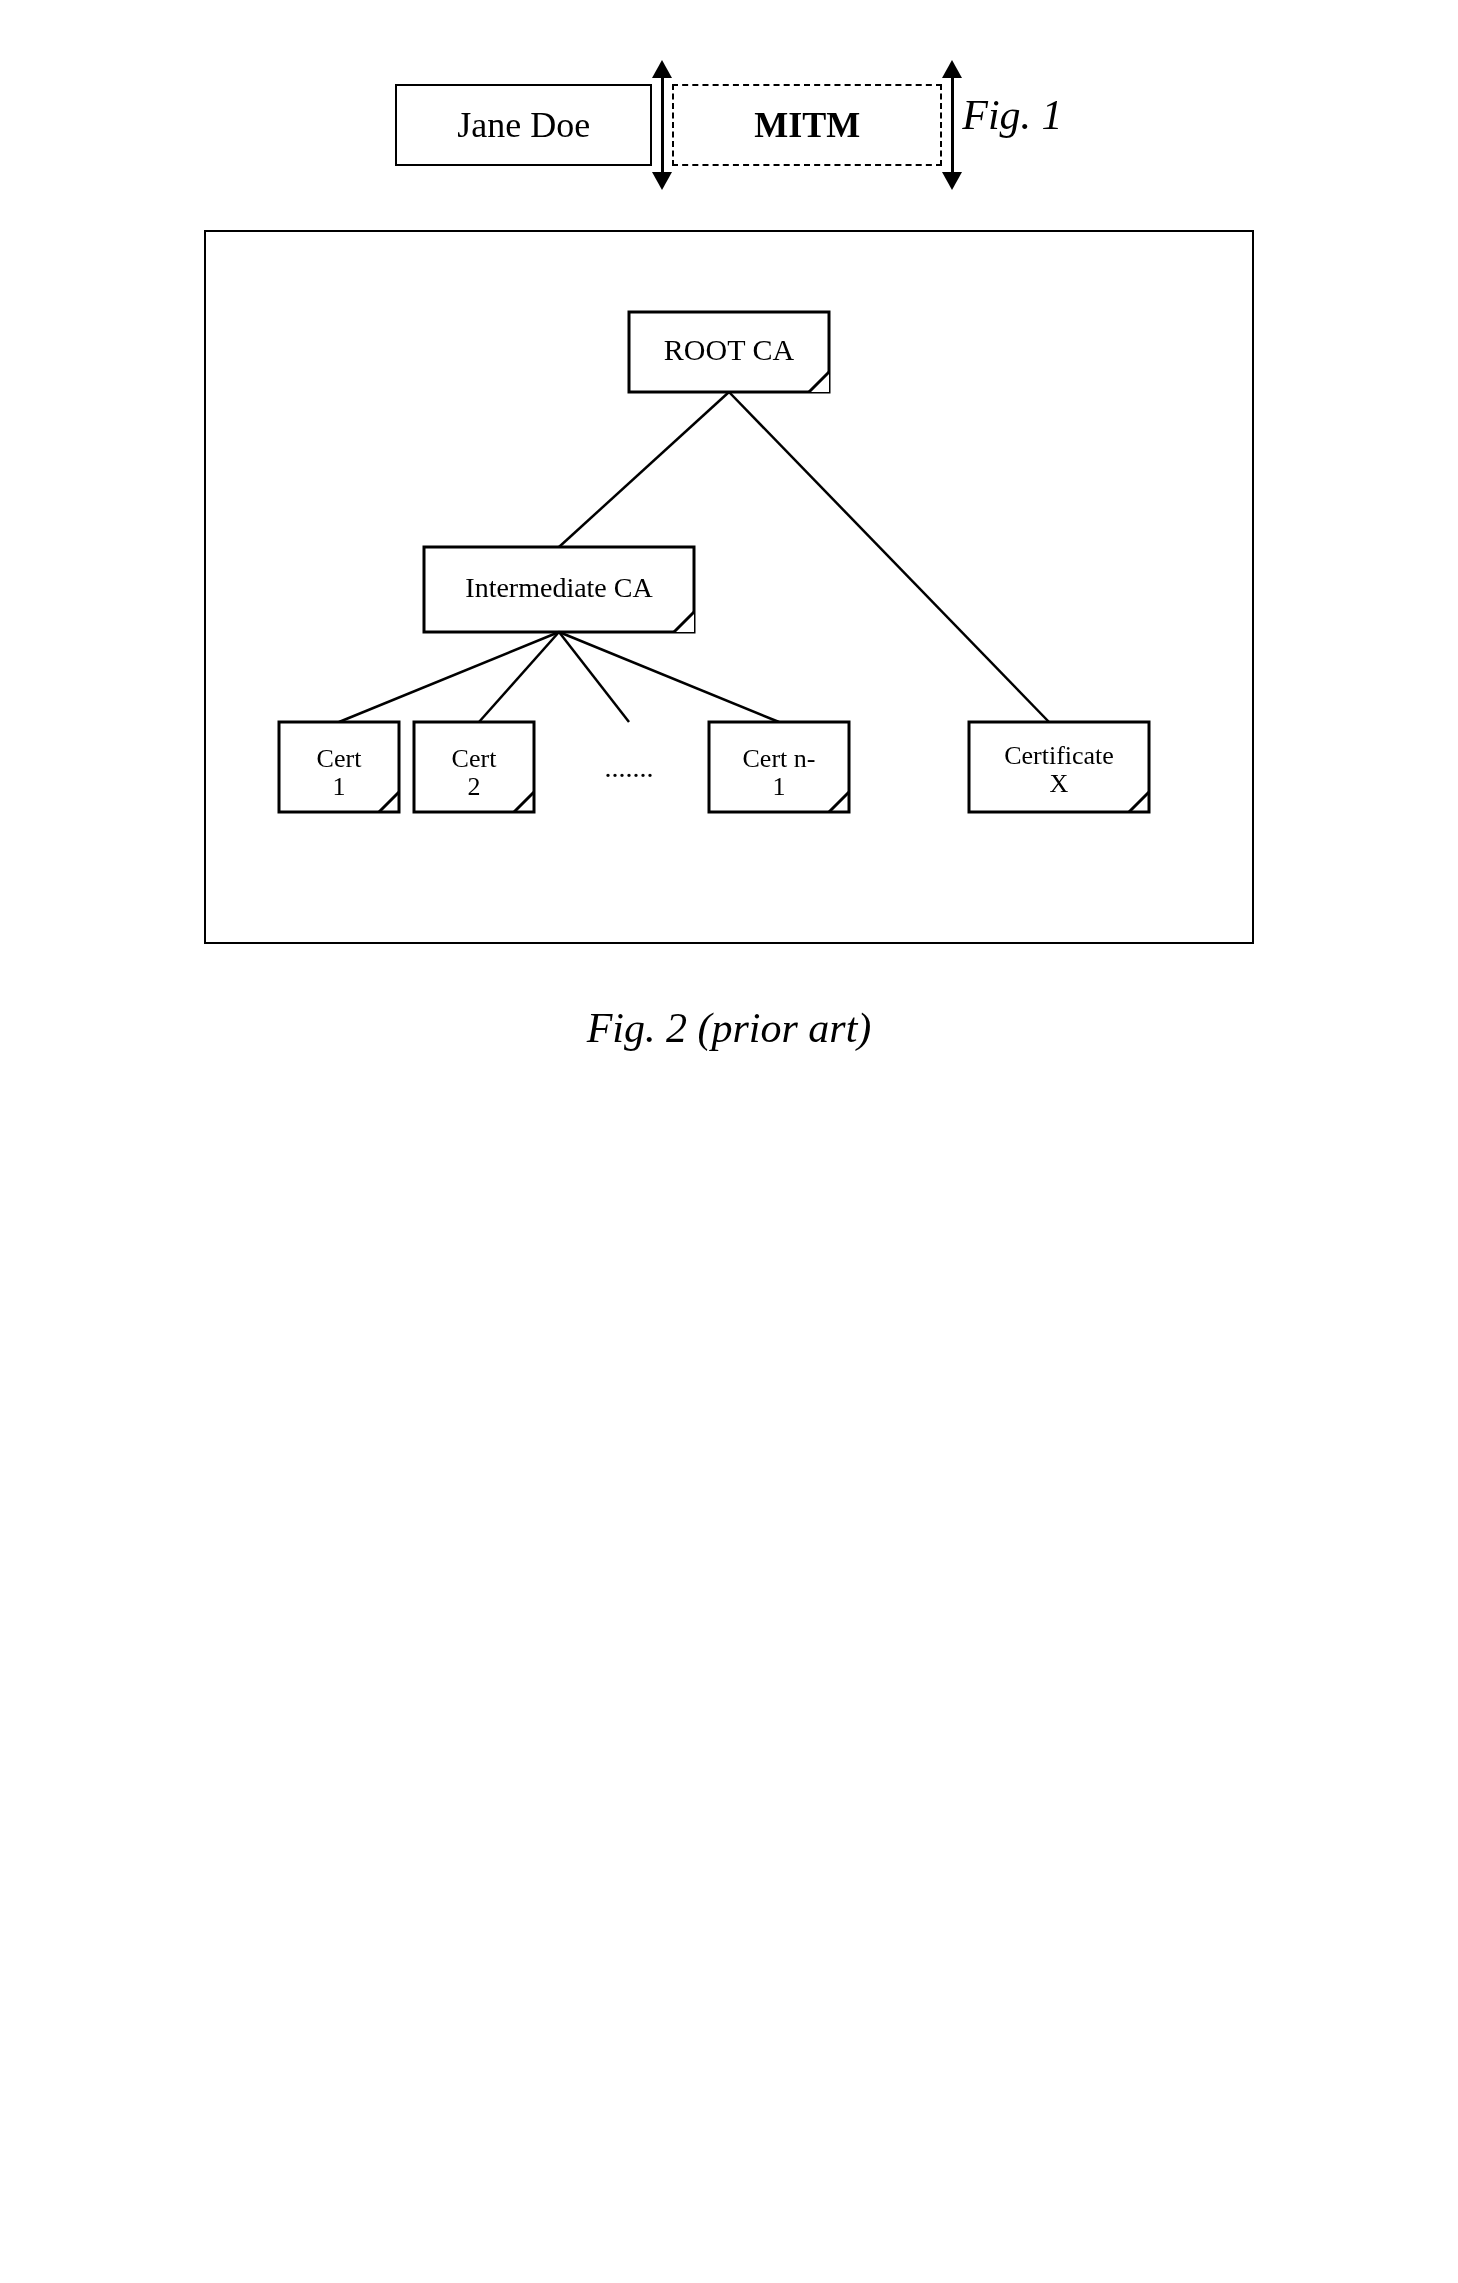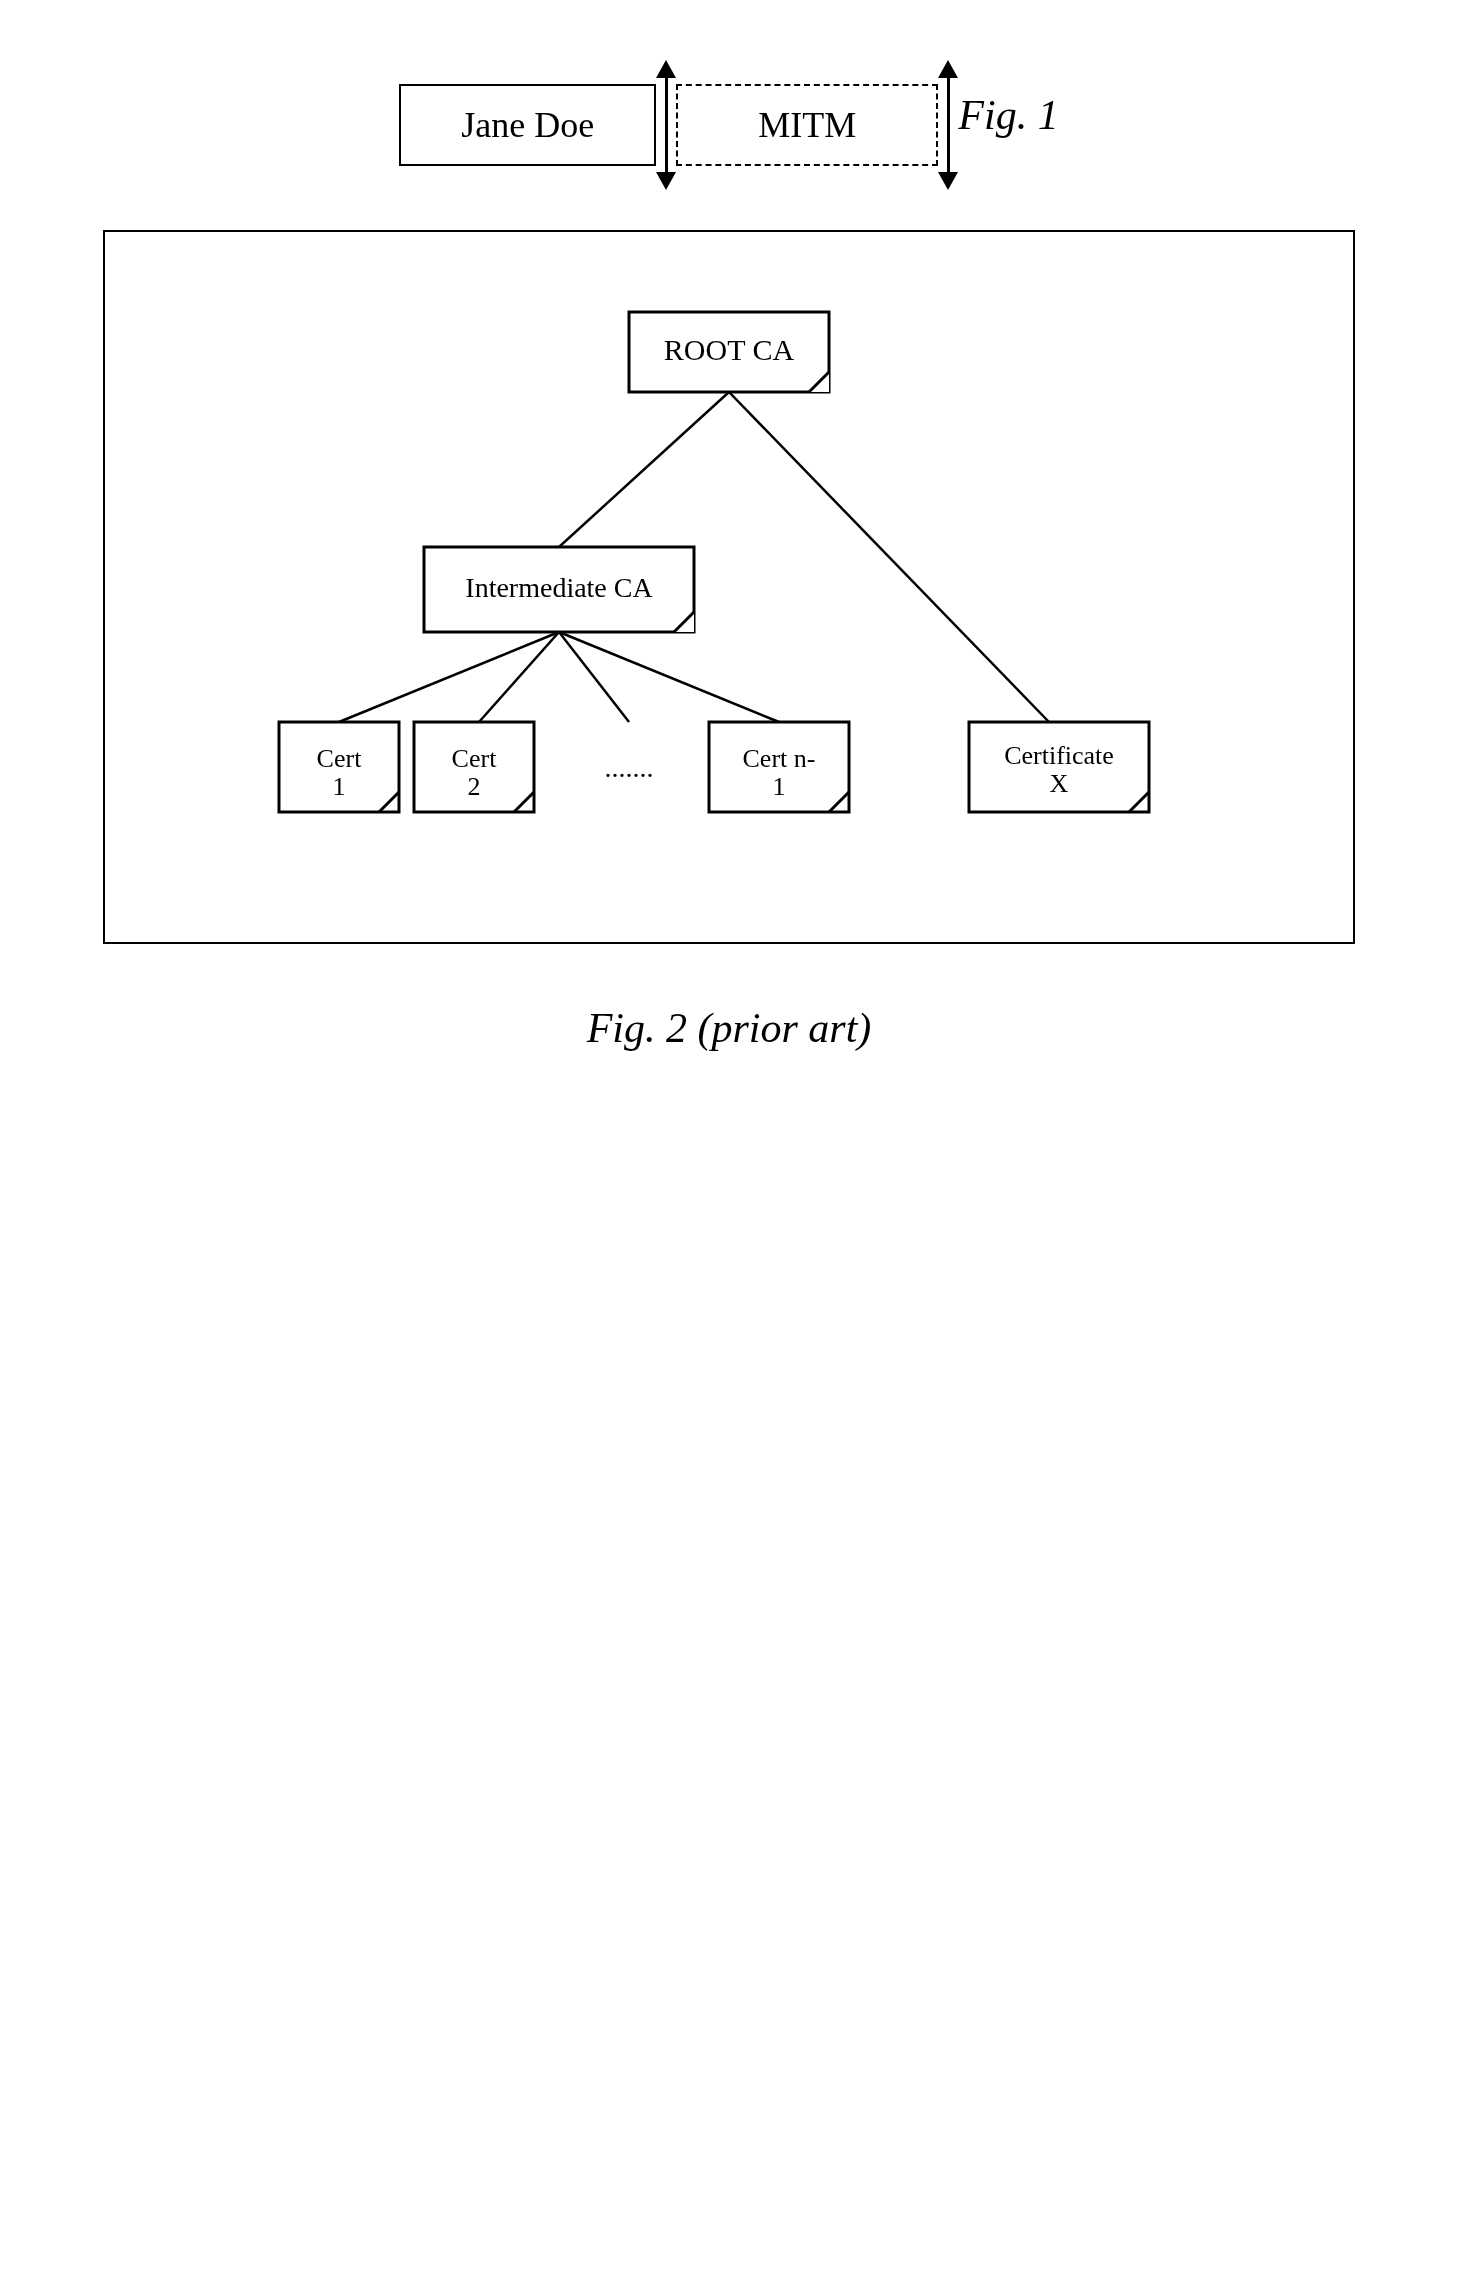--- a/index.html
+++ b/index.html
@@ -37,21 +37,21 @@
       font-weight: normal;
       min-width: 220px;
       text-align: center;
       background: #fff;
     }
 
     .box-dashed {
       border: 2.5px dashed #000;
       padding: 18px 80px;
       font-size: 36px;
-      font-weight: normal;
+      font-weight: bold;
       min-width: 220px;
       text-align: right;
       background: #fff;
     }
 
     .arrow-line {
       width: 2.5px;
       background: #000;
       flex: 1;
     }
@@ -76,21 +76,21 @@
       font-size: 42px;
       font-style: italic;
       margin-top: 30px;
       margin-bottom: 50px;
       text-align: center;
     }
 
     
     .fig2-outer {
       border: 2.5px solid #000;
-      width: 1252px;
+      width: 1050px;
       padding: 50px 40px 60px 40px;
       display: flex;
       flex-direction: column;
       align-items: center;
       position: relative;
       margin-bottom: 30px;
     }
 
     
     .diagram-svg {

